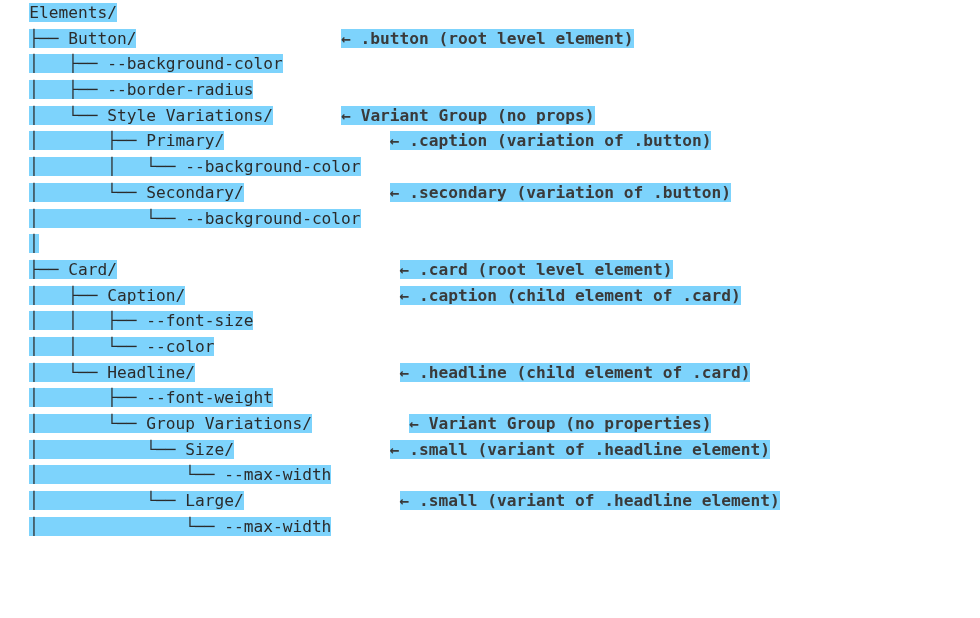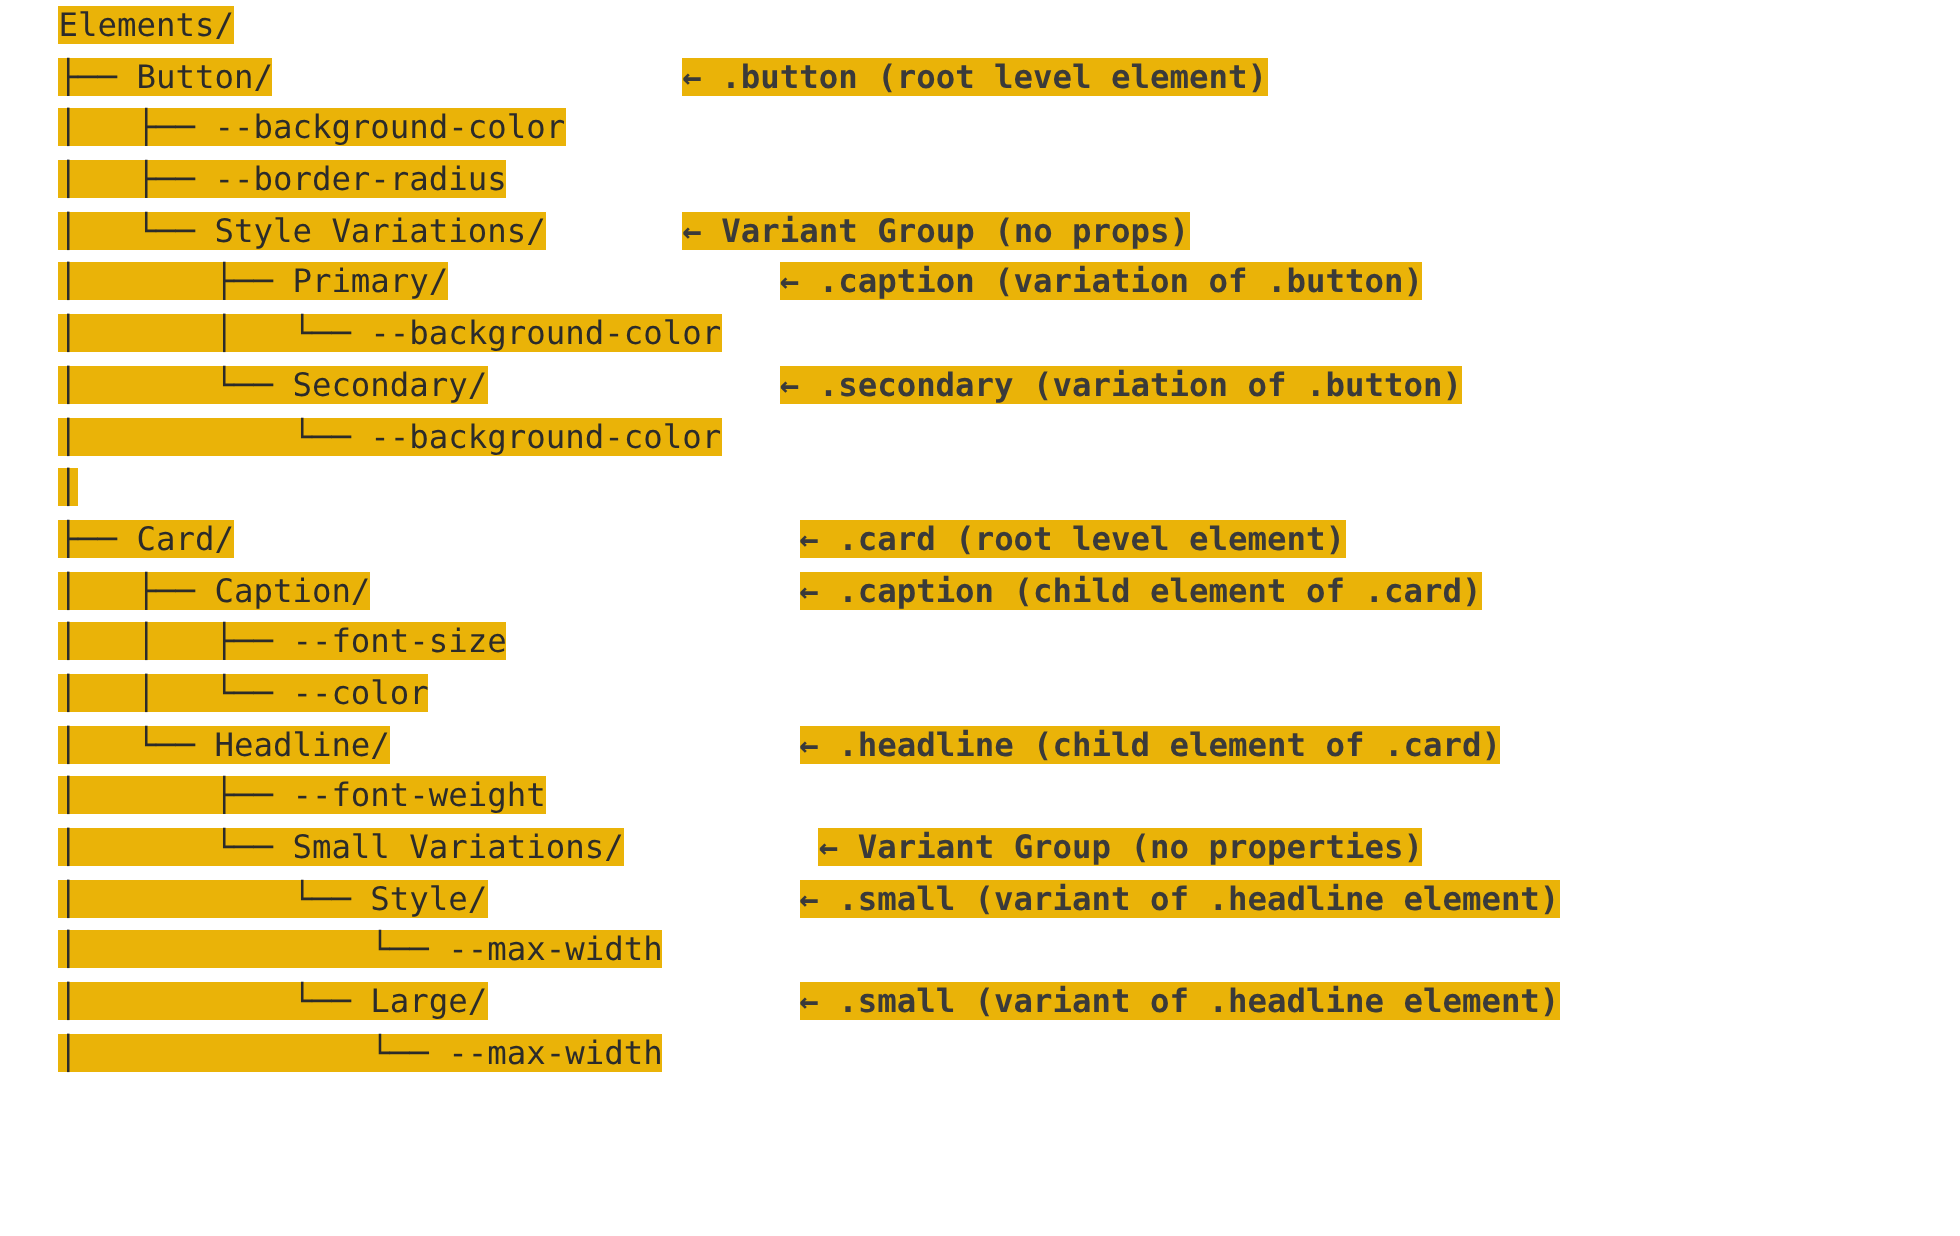--- a/index.html
+++ b/index.html
@@ -24,21 +24,21 @@
   .row {
     position: relative;
     height: 25.7px;
     line-height: 25.7px;
     white-space: pre;
     font-size: 16.2px;
     letter-spacing: 0;
     color: #2b2b2b;
   }
   .row .seg {
-    background: #eab308;
+    background: #7dd3fc;
     white-space: pre;
     padding: 0;
   }
   .row .gap {
     background: transparent;
     white-space: pre;
   }
   .pad-left {
     white-space: pre;
     background: transparent;
@@ -61,18 +61,18 @@
     <div class="row"><span class="pad-left">   </span><span class="seg">│       │   └── --background-color</span></div>
     <div class="row"><span class="pad-left">   </span><span class="seg">│       └── Secondary/</span><span class="gap">               </span><span class="seg arrow">← .secondary (variation of .button)</span></div>
     <div class="row"><span class="pad-left">   </span><span class="seg">│           └── --background-color</span></div>
     <div class="row"><span class="pad-left">   </span><span class="seg">│</span></div>
     <div class="row"><span class="pad-left">   </span><span class="seg">├── Card/</span><span class="gap">                             </span><span class="seg arrow">← .card (root level element)</span></div>
     <div class="row"><span class="pad-left">   </span><span class="seg">│   ├── Caption/</span><span class="gap">                      </span><span class="seg arrow">← .caption (child element of .card)</span></div>
     <div class="row"><span class="pad-left">   </span><span class="seg">│   │   ├── --font-size</span></div>
     <div class="row"><span class="pad-left">   </span><span class="seg">│   │   └── --color</span></div>
     <div class="row"><span class="pad-left">   </span><span class="seg">│   └── Headline/</span><span class="gap">                     </span><span class="seg arrow">← .headline (child element of .card)</span></div>
     <div class="row"><span class="pad-left">   </span><span class="seg">│       ├── --font-weight</span></div>
-    <div class="row"><span class="pad-left">   </span><span class="seg">│       └── Small Variations/</span><span class="gap">          </span><span class="seg arrow">← Variant Group (no properties)</span></div>
-    <div class="row"><span class="pad-left">   </span><span class="seg">│           └── Style/</span><span class="gap">                </span><span class="seg arrow">← .small (variant of .headline element)</span></div>
+    <div class="row"><span class="pad-left">   </span><span class="seg">│       └── Group Variations/</span><span class="gap">          </span><span class="seg arrow">← Variant Group (no properties)</span></div>
+    <div class="row"><span class="pad-left">   </span><span class="seg">│           └── Size/</span><span class="gap">                </span><span class="seg arrow">← .small (variant of .headline element)</span></div>
     <div class="row"><span class="pad-left">   </span><span class="seg">│               └── --max-width</span></div>
     <div class="row"><span class="pad-left">   </span><span class="seg">│           └── Large/</span><span class="gap">                </span><span class="seg arrow">← .small (variant of .headline element)</span></div>
     <div class="row"><span class="pad-left">   </span><span class="seg">│               └── --max-width</span></div>
   </div>
 
 </body></html>

